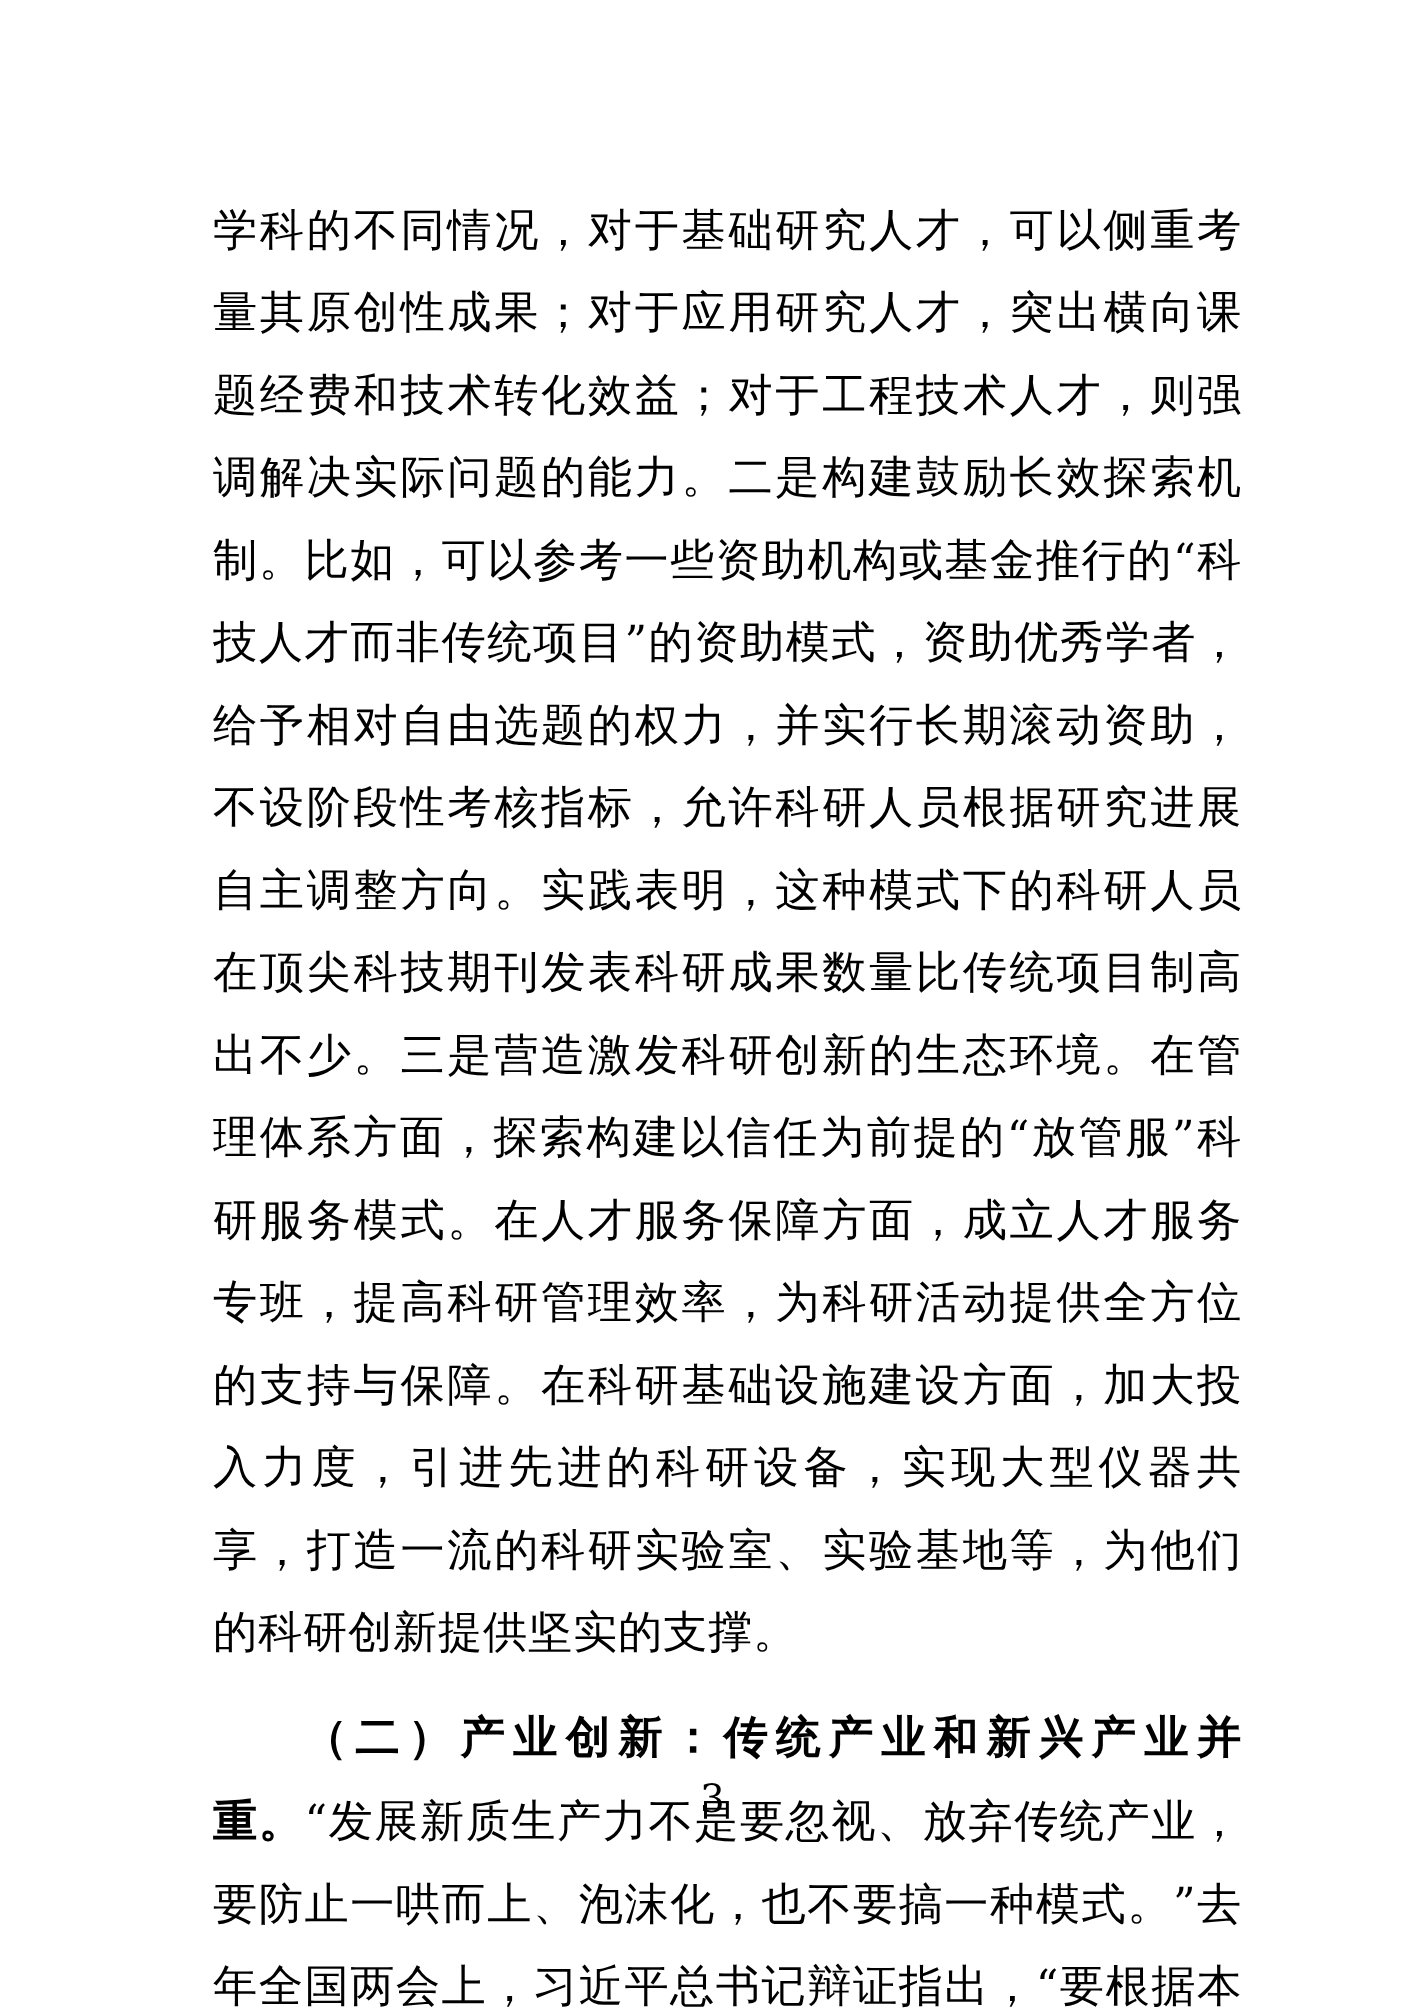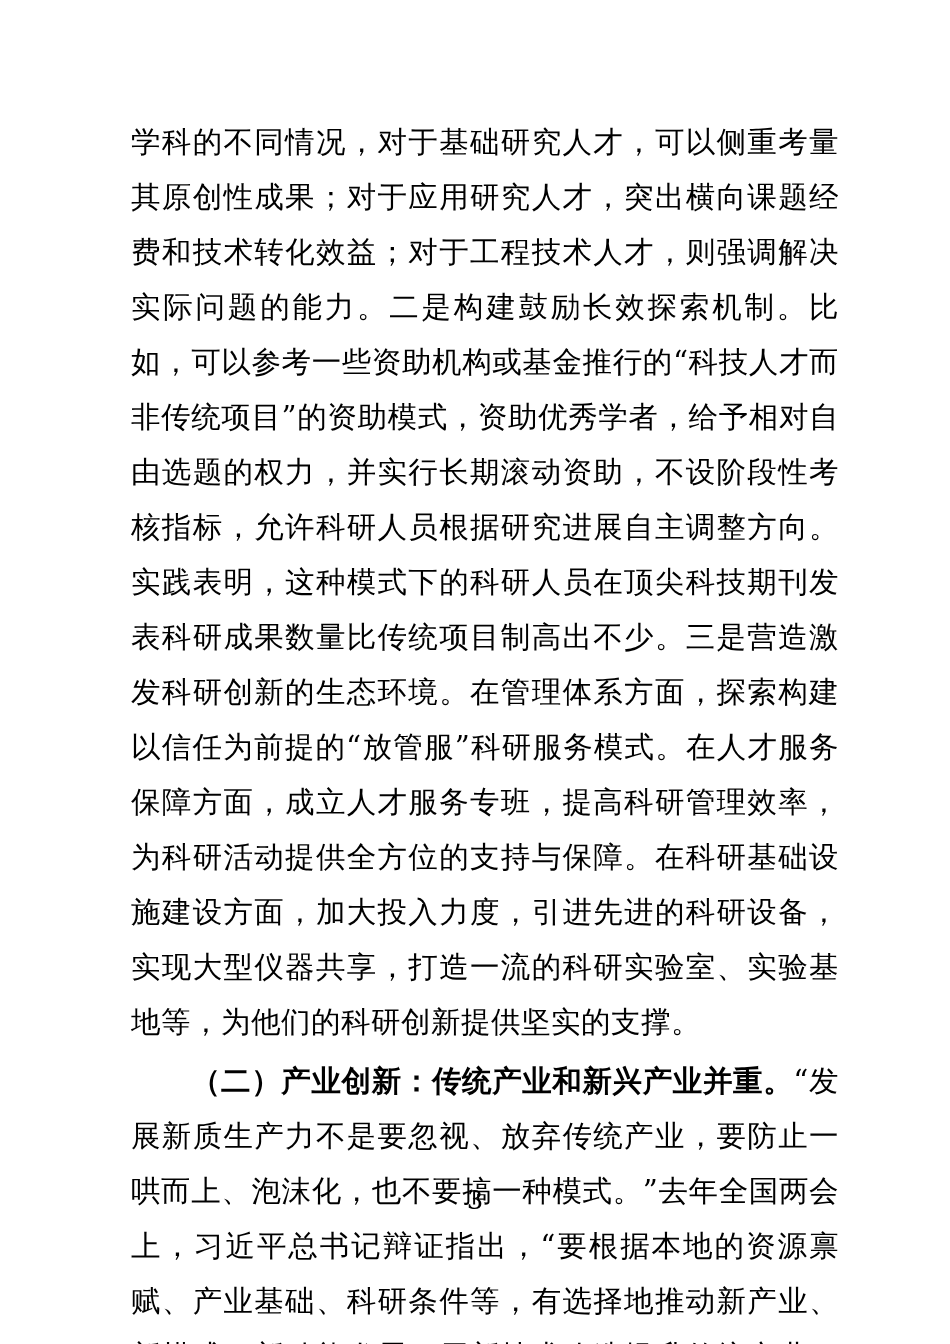--- a/index.html
+++ b/index.html
@@ -25,21 +25,21 @@
     padding: 112px 108px 0 128px;
   }
   .doc-body {
     font-size: 29.5px;
     line-height: 55px;
     letter-spacing: 0.5px;
     text-align: justify;
     text-justify: inter-ideograph;
   }
   .para {
-    margin: 3px;
+    margin: 14px;
     text-indent: 0;
   }
   .para + .para {
     margin-top: 0;
   }
   .indent2 {
     text-indent: 60px;
   }
   .bold {
     font-weight: bold;

